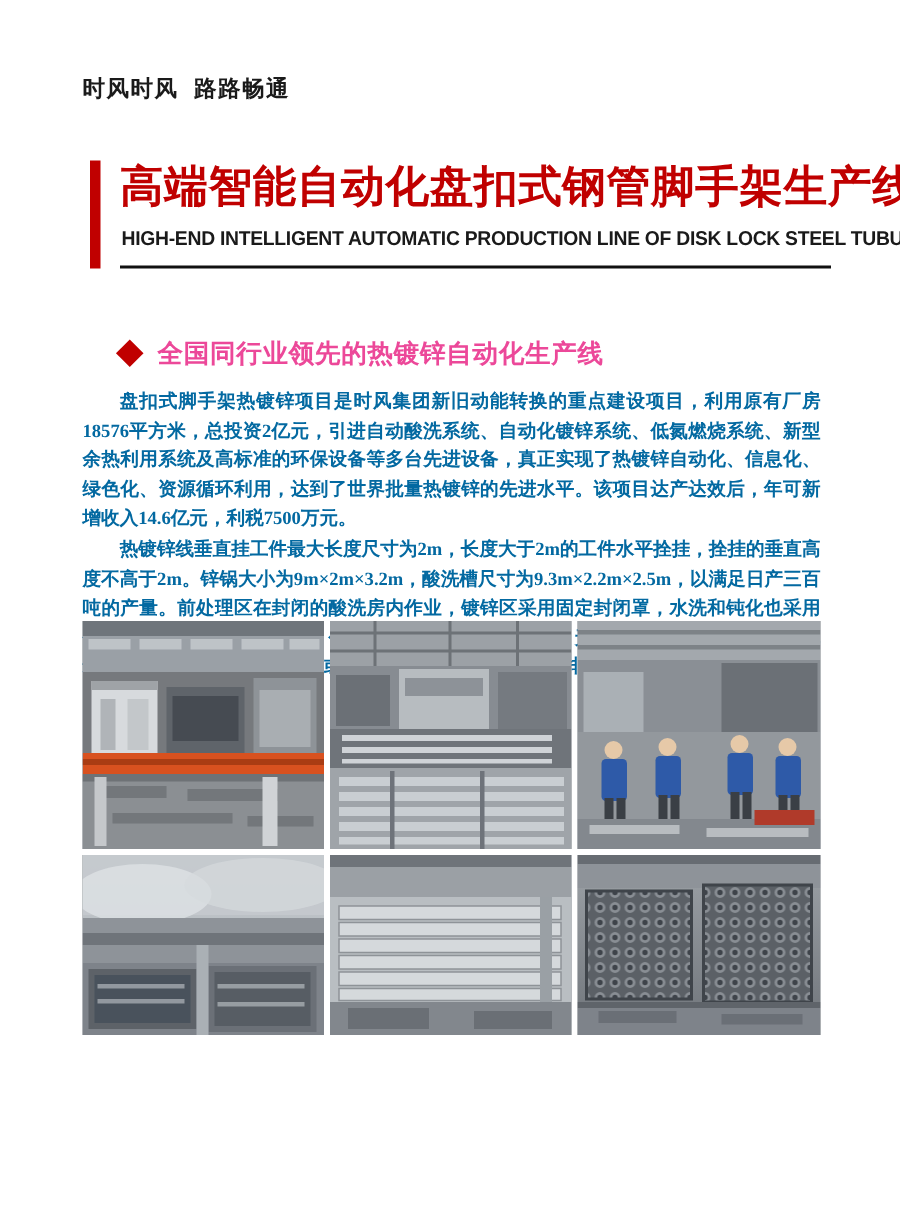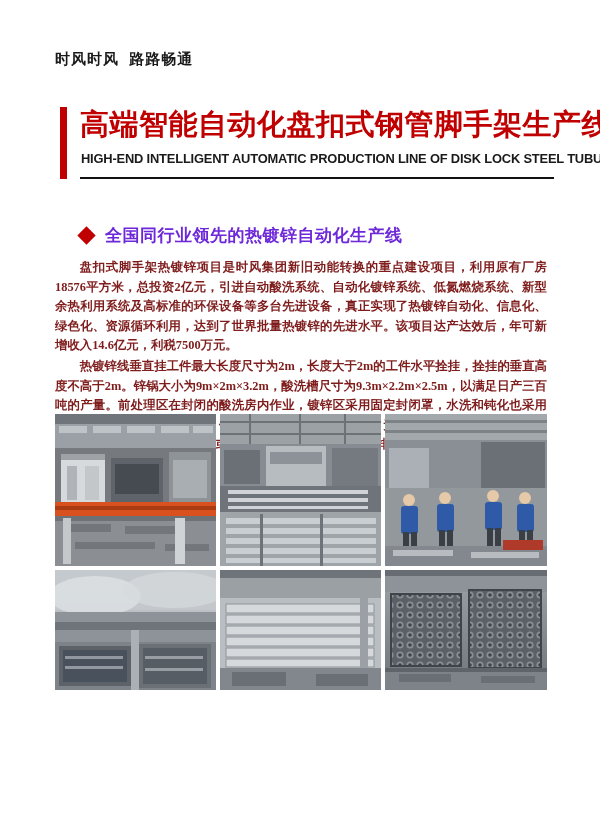--- a/index.html
+++ b/index.html
@@ -96,37 +96,37 @@
     width: 13px;
     height: 13px;
     background: #c00000;
     transform: rotate(45deg);
     flex: none;
   }
   .section-heading-text {
     font-family: "Liberation Sans", sans-serif;
     font-size: 17px;
     font-weight: bold;
-    color: #6d28d9;
+    color: #ec4899;
     letter-spacing: 0.5px;
     white-space: nowrap;
   }
 
   
   .body-copy {
     position: absolute;
     left: 55px;
     top: 258px;
     width: 492px;
   }
   .para {
     font-family: "Liberation Serif", "DejaVu Serif", serif;
     font-size: 12.4px;
     line-height: 19.6px;
-    color: #7f1d1d;
+    color: #0369a1;
     text-align: justify;
     text-justify: inter-character;
     text-indent: 2em;
     margin: 0 0 1px 0;
     font-weight: bold;
   }
 
   
   .photos {
     position: absolute;

